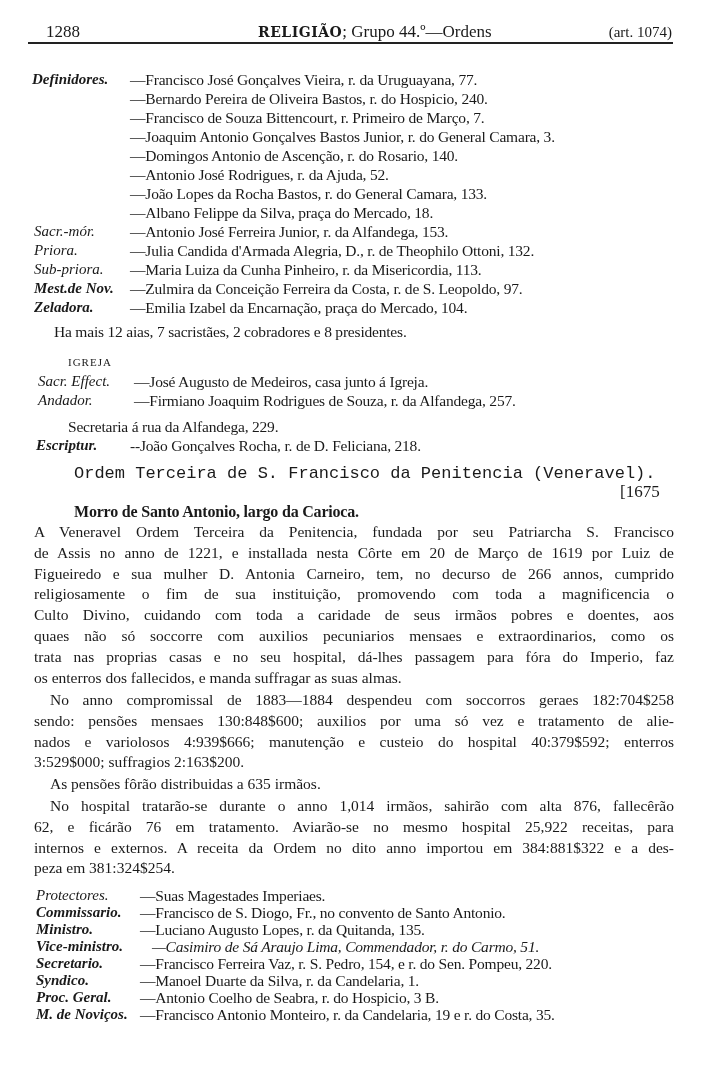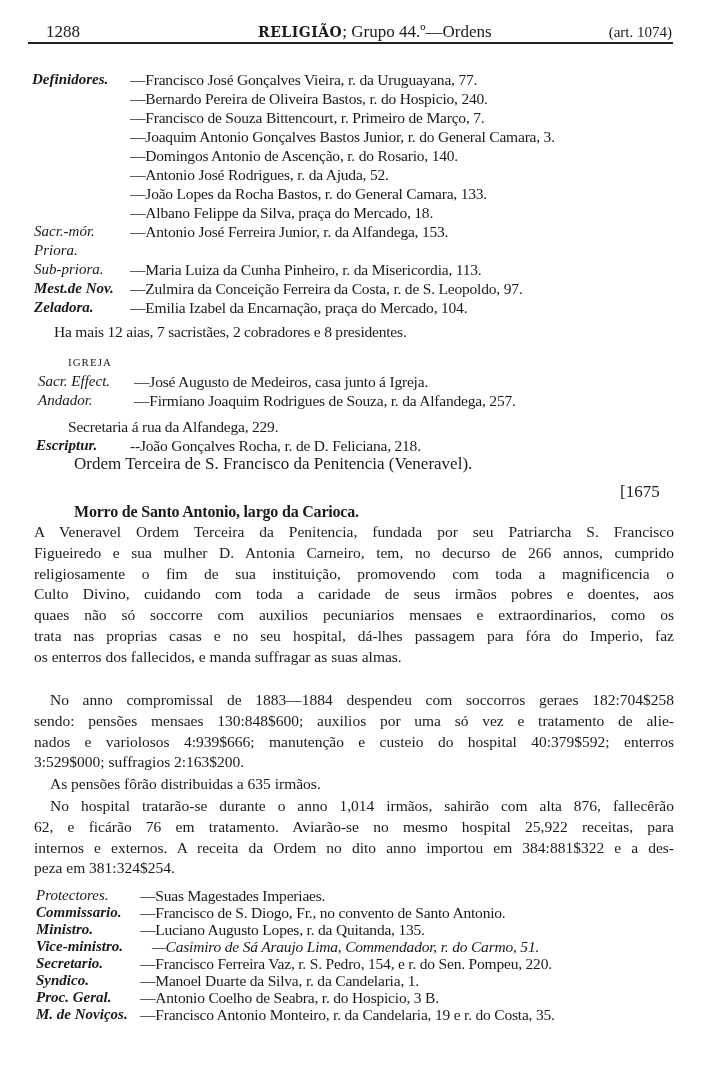--- a/index.html
+++ b/index.html
@@ -46,45 +46,47 @@
   <span class="txt" style="left:130px;top:108px;">—Francisco de Souza Bittencourt, r. Primeiro de Março, 7.</span>
   <span class="txt" style="left:130px;top:127px;">—Joaquim Antonio Gonçalves Bastos Junior, r. do General Camara, 3.</span>
   <span class="txt" style="left:130px;top:146px;">—Domingos Antonio de Ascenção, r. do Rosario, 140.</span>
   <span class="txt" style="left:130px;top:165px;">—Antonio José Rodrigues, r. da Ajuda, 52.</span>
   <span class="txt" style="left:130px;top:184px;">—João Lopes da Rocha Bastos, r. do General Camara, 133.</span>
   <span class="txt" style="left:130px;top:203px;">—Albano Felippe da Silva, praça do Mercado, 18.</span>
 
   <span class="lbl" style="left:34px;top:222px;">Sacr.-mór.</span>
   <span class="txt" style="left:130px;top:222px;">—Antonio José Ferreira Junior, r. da Alfandega, 153.</span>
   <span class="lbl" style="left:34px;top:241px;">Priora.</span>
+  <span class="txt" style="left:130px;top:241px;">—Julia Candida d'Armada Alegria, D., r. de Theophilo Ottoni, 132.</span>
   <span class="lbl" style="left:34px;top:260px;">Sub-priora.</span>
   <span class="txt" style="left:130px;top:260px;">—Maria Luiza da Cunha Pinheiro, r. da Misericordia, 113.</span>
   <span class="lbl bold" style="left:34px;top:279px;">Mest.de Nov.</span>
   <span class="txt" style="left:130px;top:279px;">—Zulmira da Conceição Ferreira da Costa, r. de S. Leopoldo, 97.</span>
   <span class="lbl bold" style="left:34px;top:298px;">Zeladora.</span>
   <span class="txt" style="left:130px;top:298px;">—Emilia Izabel da Encarnação, praça do Mercado, 104.</span>
 
   <span class="txt" style="left:54px;top:322px;">Ha mais 12 aias, 7 sacristães, 2 cobradores e 8 presidentes.</span>
 
   <span class="txt small-caps" style="left:68px;top:353px;">IGREJA</span>
   <span class="lbl" style="left:38px;top:372px;">Sacr. Effect.</span>
   <span class="txt" style="left:134px;top:372px;">—José Augusto de Medeiros, casa junto á Igreja.</span>
   <span class="lbl" style="left:38px;top:391px;">Andador.</span>
   <span class="txt" style="left:134px;top:391px;">—Firmiano Joaquim Rodrigues de Souza, r. da Alfandega, 257.</span>
 
   <span class="txt" style="left:68px;top:417px;">Secretaria á rua da Alfandega, 229.</span>
   <span class="lbl bold" style="left:36px;top:436px;">Escriptur.</span>
   <span class="txt" style="left:130px;top:436px;">--João Gonçalves Rocha, r. de D. Feliciana, 218.</span>
 
-  <span class="heading" style="left:74px;top:454px;">Ordem Terceira de S. Francisco da Penitencia (Veneravel).</span>
+  <span class="heading" style="left:74px;top:464px;font-family:Liberation Mono, monospace;">Ordem Terceira de S. Francisco da Penitencia (Veneravel).</span>
   <span class="heading" style="left:620px;top:482px;">[1675</span>
   <span class="txt" style="left:74px;top:502px;font-size:16px;font-weight:bold;">Morro de Santo Antonio, largo da Carioca.</span>
 
   <div class="para" style="top:522px;">
     <span class="pl">A Veneravel Ordem Terceira da Penitencia, fundada por seu Patriarcha S. Francisco</span>
+    <span class="pl">de Assis no anno de 1221, e installada nesta Côrte em 20 de Março de 1619 por Luiz de</span>
     <span class="pl">Figueiredo e sua mulher D. Antonia Carneiro, tem, no decurso de 266 annos, cumprido</span>
     <span class="pl">religiosamente o fim de sua instituição, promovendo com toda a magnificencia o</span>
     <span class="pl">Culto Divino, cuidando com toda a caridade de seus irmãos pobres e doentes, aos</span>
     <span class="pl">quaes não só soccorre com auxilios pecuniarios mensaes e extraordinarios, como os</span>
     <span class="pl">trata nas proprias casas e no seu hospital, dá-lhes passagem para fóra do Imperio, faz</span>
     <span class="pl last">os enterros dos fallecidos, e manda suffragar as suas almas.</span>
   </div>
 
   <div class="para" style="top:690px;">
     <span class="pl indent">No anno compromissal de 1883—1884 despendeu com soccorros geraes 182:704$258</span>

